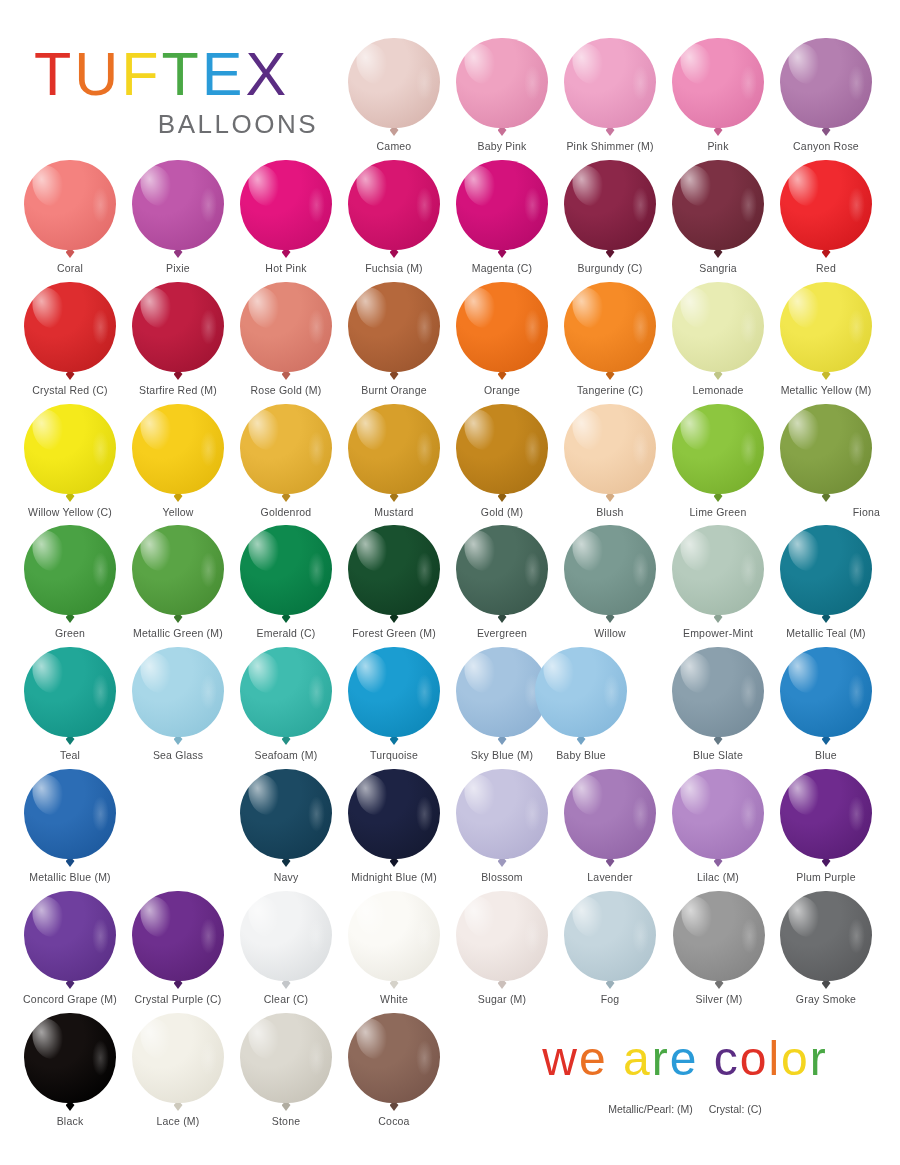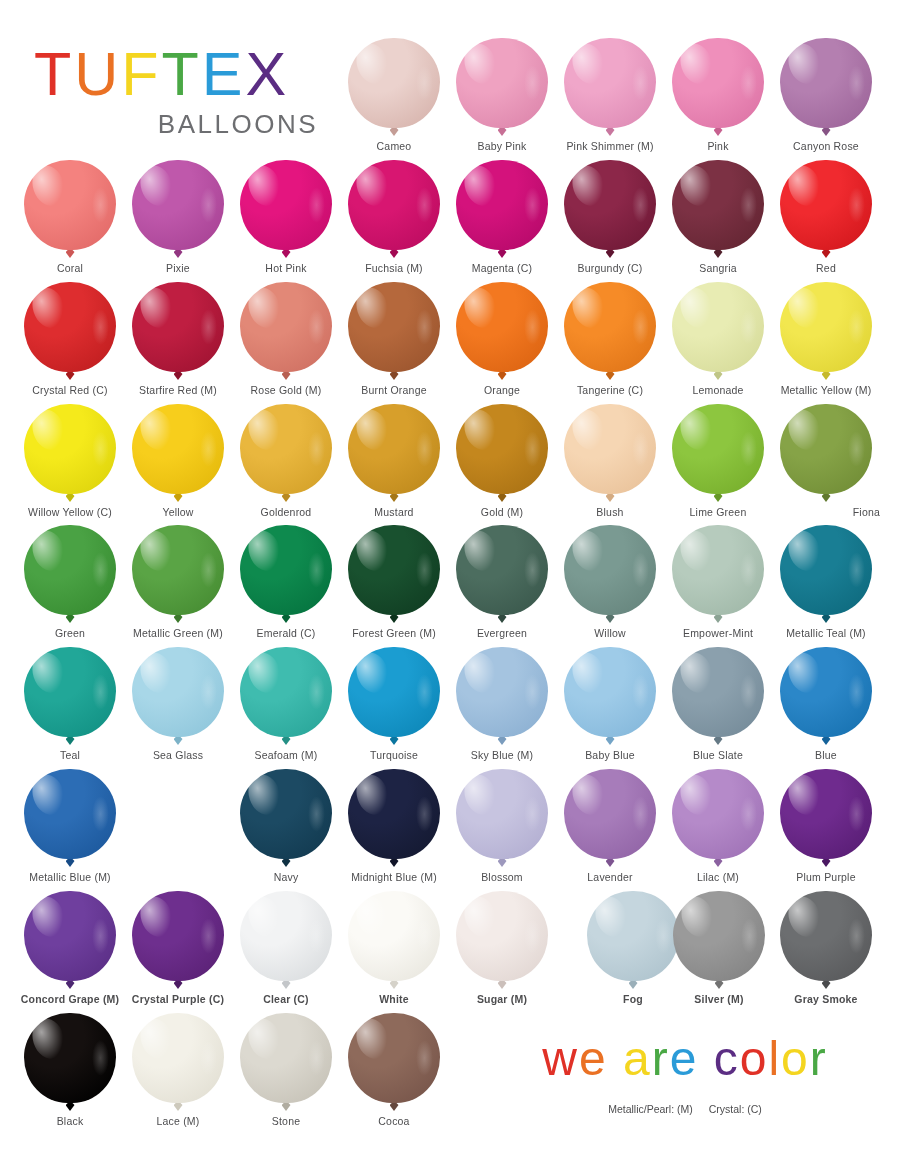--- a/index.html
+++ b/index.html
@@ -583,21 +583,21 @@
         <div class="cell" style="left: 448px;">
           <div class="balloon-wrap">
             <div class="balloon" style="background: radial-gradient(circle at 32% 26%, rgb(165, 196, 224) 0%, rgb(165, 196, 224) 34%, rgb(140, 176, 210) 88%, rgb(140, 176, 210) 100%);">
               <div class="shine"></div>
               <div class="shine2"></div>
             </div>
             <div class="knot" style="background: rgb(122, 156, 189);"></div>
           </div>
           <div class="swatch-label">Sky Blue (M)</div>
         </div>
-        <div class="cell" style="left: 556px;">
+        <div class="cell" style="left: 527px;">
           <div class="balloon-wrap">
             <div class="balloon" style="background: radial-gradient(circle at 32% 26%, rgb(158, 203, 232) 0%, rgb(158, 203, 232) 34%, rgb(133, 184, 219) 88%, rgb(133, 184, 219) 100%);">
               <div class="shine"></div>
               <div class="shine2"></div>
             </div>
             <div class="knot" style="background: rgb(115, 164, 198);"></div>
           </div>
           <div class="swatch-label">Baby Blue</div>
         </div>
         <div class="cell" style="left: 664px;">
@@ -686,21 +686,21 @@
           <div class="balloon-wrap">
             <div class="balloon" style="background: radial-gradient(circle at 32% 26%, rgb(111, 43, 142) 0%, rgb(111, 43, 142) 34%, rgb(88, 29, 116) 88%, rgb(88, 29, 116) 100%);">
               <div class="shine"></div>
               <div class="shine2"></div>
             </div>
             <div class="knot" style="background: rgb(74, 24, 98);"></div>
           </div>
           <div class="swatch-label">Plum Purple</div>
         </div>
       </div>
-      <div class="row" style="top: 891px; font-weight: bold;">
+      <div class="row" style="top: 891px;">
         <div class="cell" style="left: 16px;">
           <div class="balloon-wrap">
             <div class="balloon" style="background: radial-gradient(circle at 32% 26%, rgb(111, 63, 158) 0%, rgb(111, 63, 158) 34%, rgb(90, 46, 133) 88%, rgb(90, 46, 133) 100%);">
               <div class="shine"></div>
               <div class="shine2"></div>
             </div>
             <div class="knot" style="background: rgb(76, 39, 113);"></div>
           </div>
           <div class="swatch-label">Concord Grape (M)</div>
         </div>
@@ -737,21 +737,21 @@
         <div class="cell" style="left: 448px;">
           <div class="balloon-wrap">
             <div class="balloon" style="background: radial-gradient(circle at 32% 26%, rgb(243, 235, 232) 0%, rgb(243, 235, 232) 34%, rgb(225, 214, 210) 88%, rgb(225, 214, 210) 100%);">
               <div class="shine"></div>
               <div class="shine2"></div>
             </div>
             <div class="knot" style="background: rgb(203, 191, 186);"></div>
           </div>
           <div class="swatch-label">Sugar (M)</div>
         </div>
-        <div class="cell" style="left: 579px;">
+        <div class="cell" style="left: 556px;">
           <div class="balloon-wrap">
             <div class="balloon" style="background: radial-gradient(circle at 32% 26%, rgb(197, 214, 222) 0%, rgb(197, 214, 222) 34%, rgb(174, 195, 205) 88%, rgb(174, 195, 205) 100%);">
               <div class="shine"></div>
               <div class="shine2"></div>
             </div>
             <div class="knot" style="background: rgb(154, 175, 185);"></div>
           </div>
           <div class="swatch-label">Fog</div>
         </div>
         <div class="cell" style="left: 665px;">

